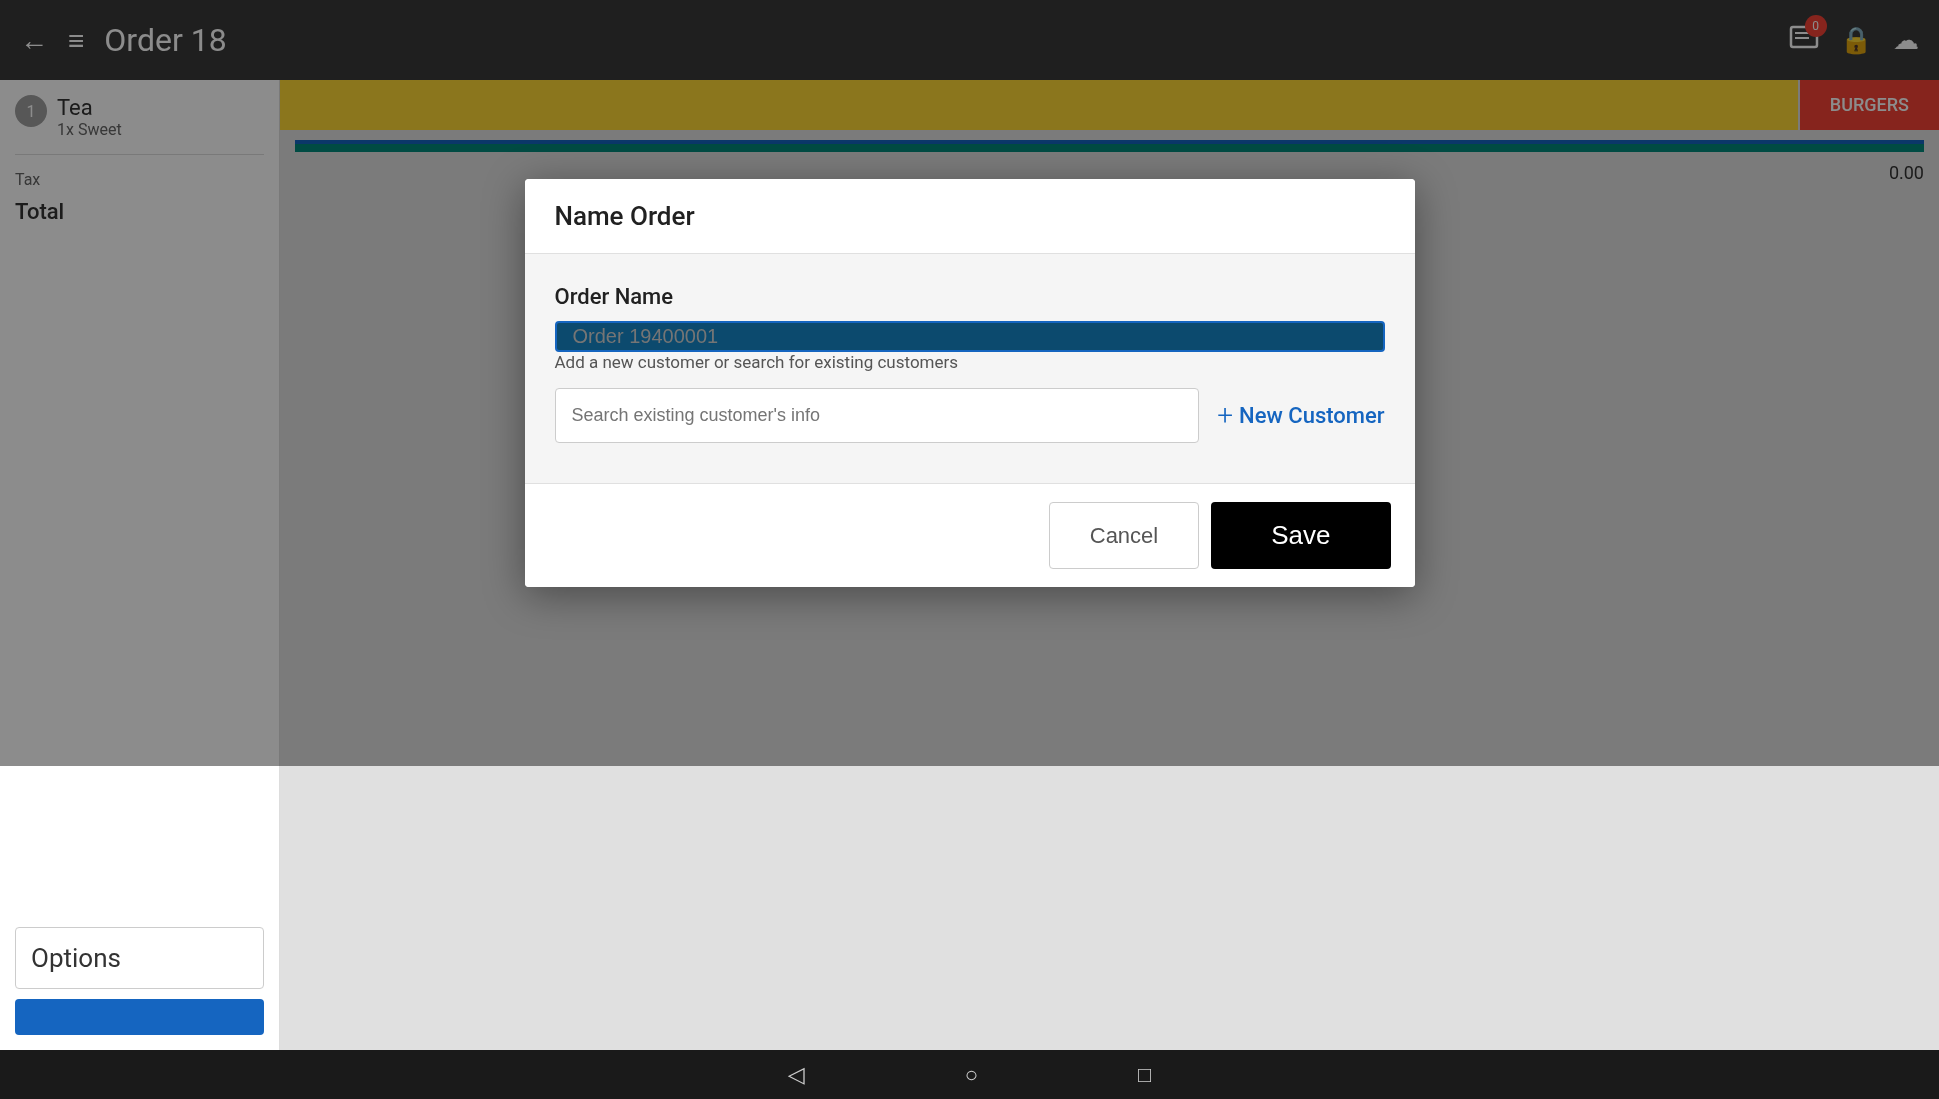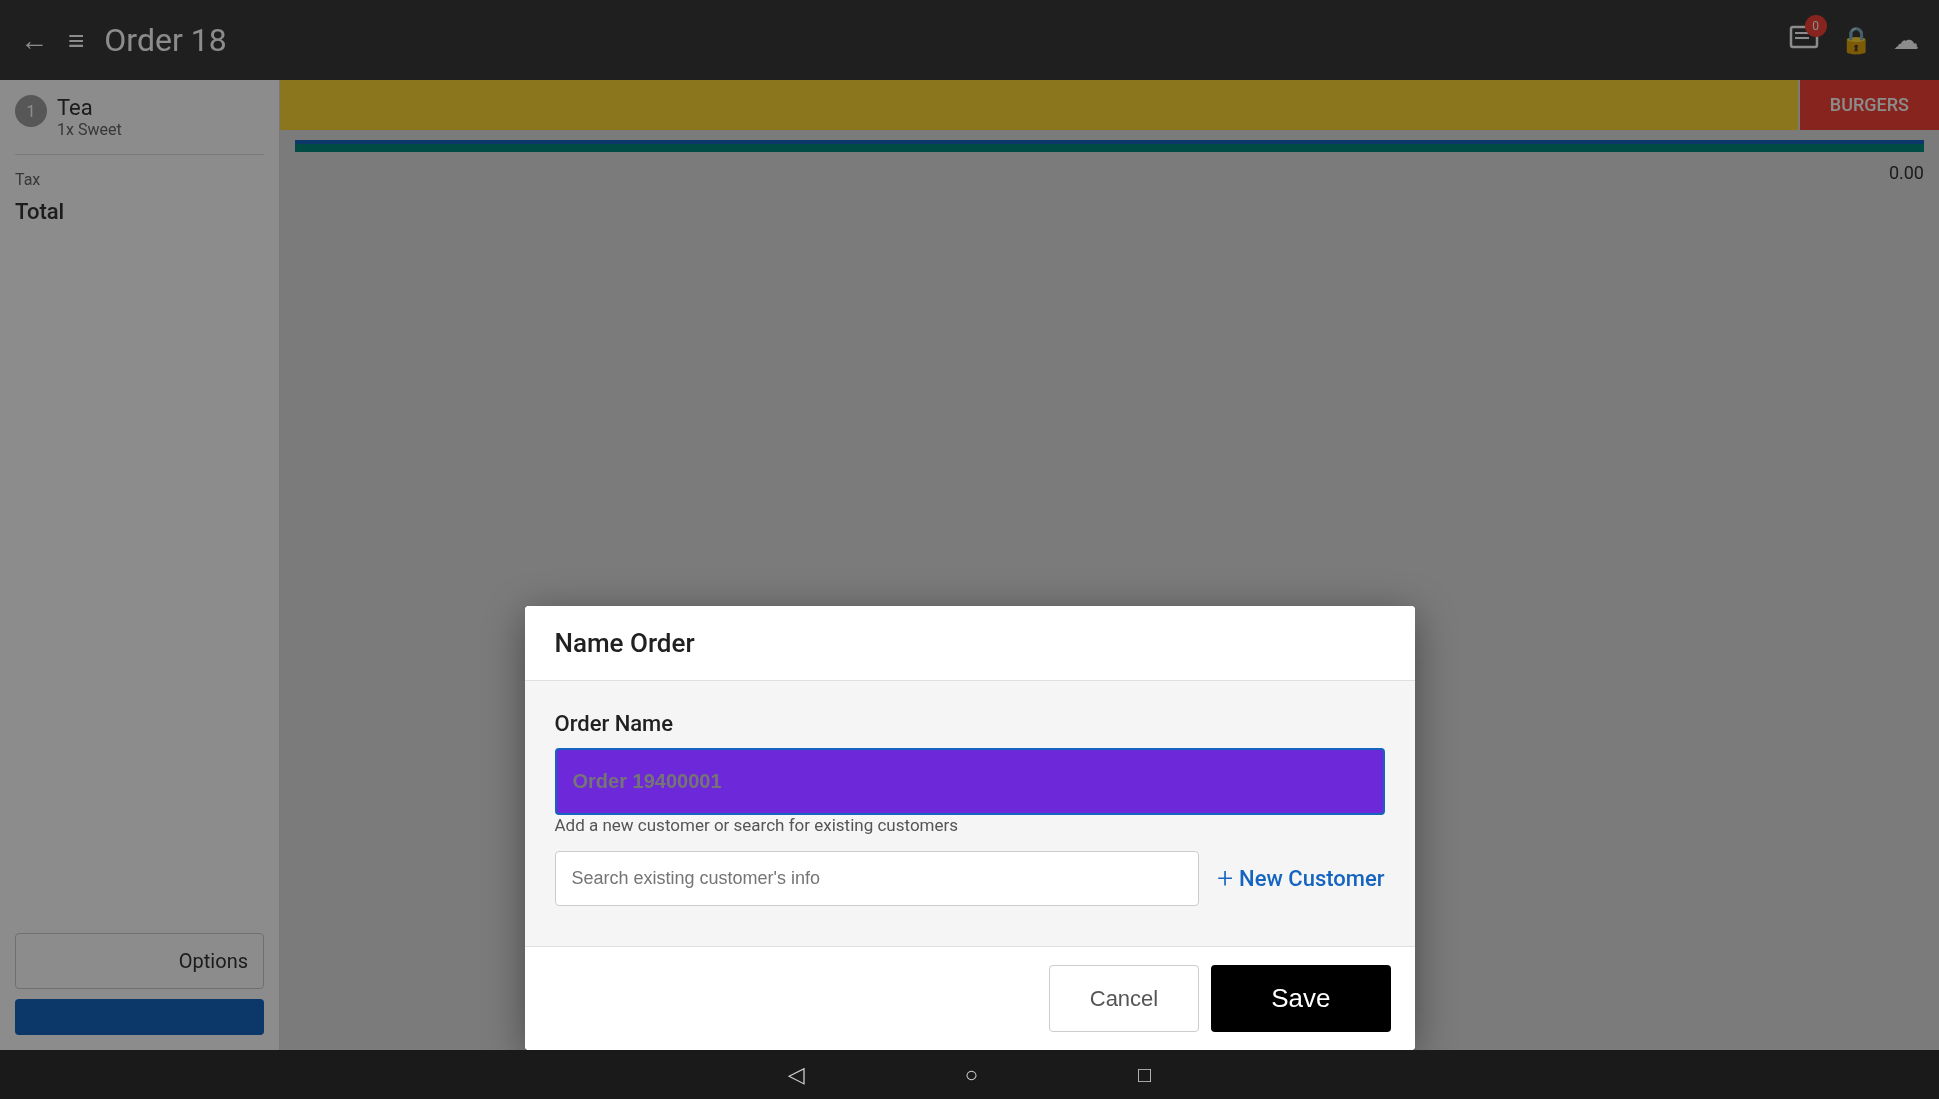--- a/index.html
+++ b/index.html
@@ -135,23 +135,23 @@
     .total-label {
       font-size: 22px;
       font-weight: 500;
       color: #333;
     }
 
     .options-btn {
       border: 1px solid #ccc;
       background: #fff;
       padding: 15px;
-      font-size: 20px;
+      font-size: 26px;
       color: #333;
-      text-align: right;
+      text-align: left;
       cursor: pointer;
       border-radius: 4px;
     }
 
     .pay-btn {
       background: #1565c0;
       color: #fff;
       font-size: 22px;
       padding: 18px;
       text-align: center;
@@ -191,24 +191,24 @@
       padding: 10px 15px;
       text-align: right;
       font-size: 18px;
       color: #333;
     }
 
     
     .overlay {
       position: absolute;
       top: 0; left: 0; right: 0;
-      height: 1050px;
+      height: 766px;
       background: rgba(0,0,0,0.45);
       display: flex;
-      align-items: flex-end;
+      align-items: center;
       justify-content: center;
     }
 
     
     .dialog {
       background: #f5f5f5;
       border-radius: 4px;
       width: 890px;
       overflow: hidden;
       box-shadow: 0 8px 40px rgba(0,0,0,0.4);
@@ -232,28 +232,27 @@
 
     .field-label {
       font-size: 22px;
       font-weight: 500;
       color: #212121;
       margin-bottom: 12px;
     }
 
     .order-name-input {
       width: 100%;
-      padding: 20px 16px;
+      padding: 2px 16px;
       font-size: 20px;
       border: 2px solid #1565c0;
       border-radius: 4px;
-      background: #6d28d9;
+      background: #0c4a6e;
       color: #bbb;
       outline: none;
-      font-weight: bold;
     }
 
     .section-label {
       font-size: 22px;
       font-weight: 500;
       color: #212121;
       margin-top: 28px;
       margin-bottom: 8px;
     }
 

